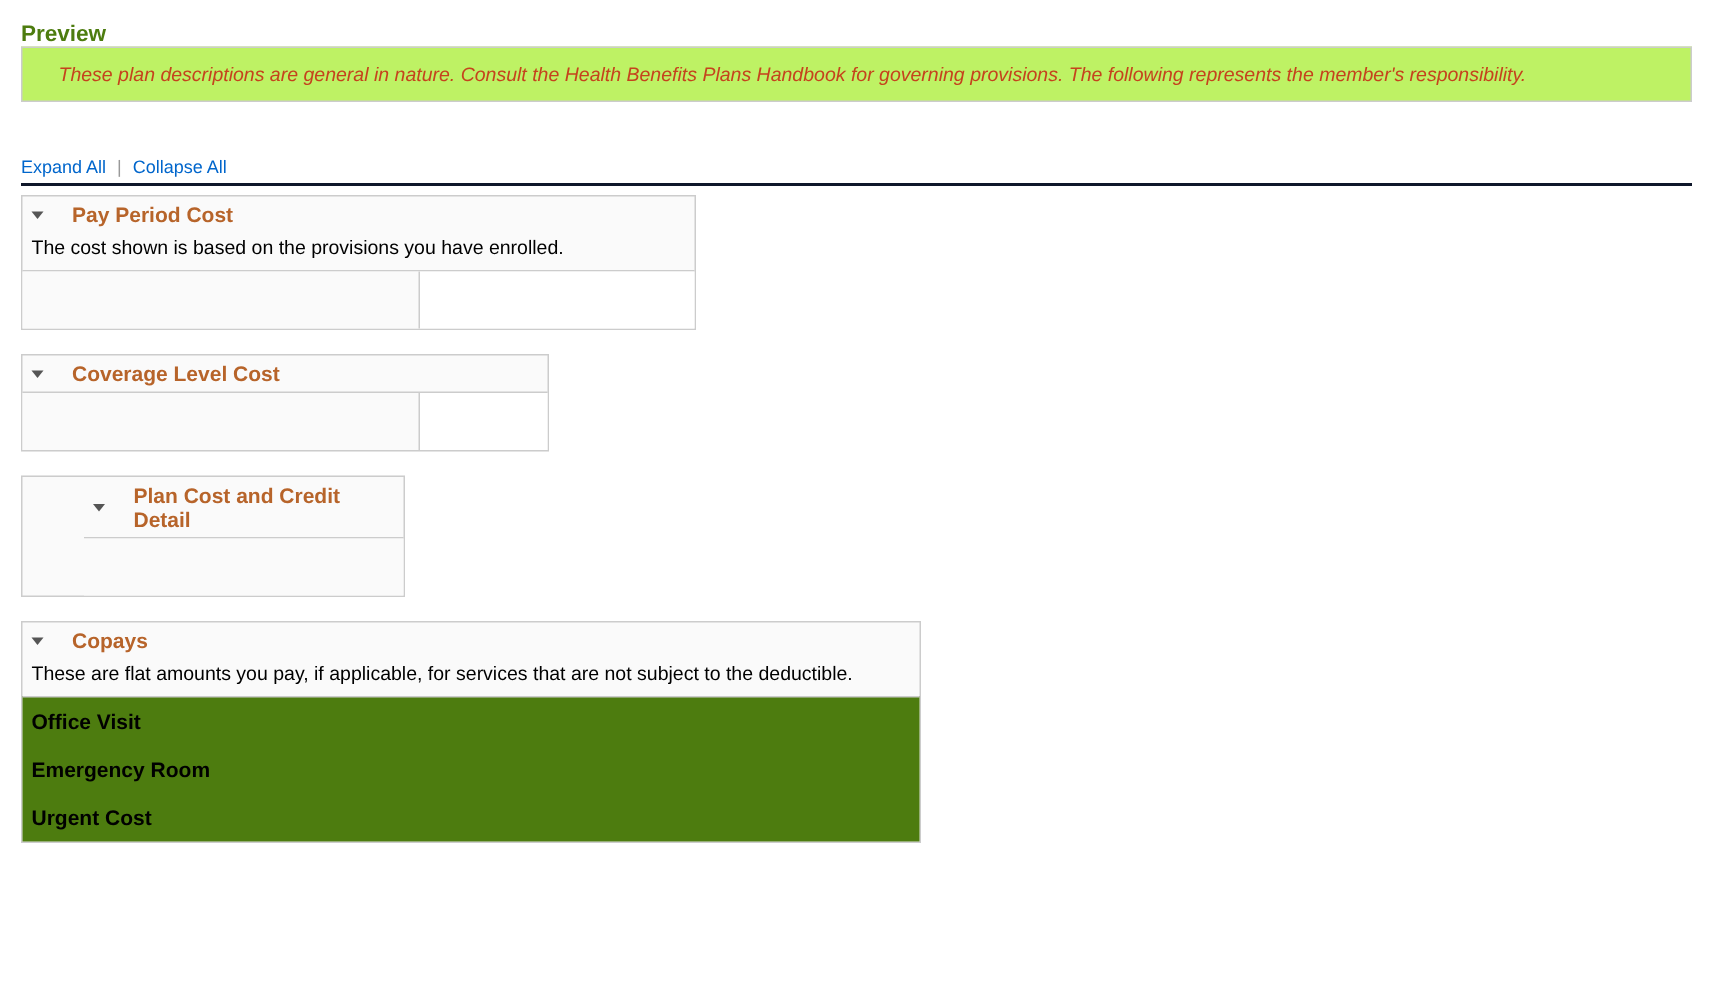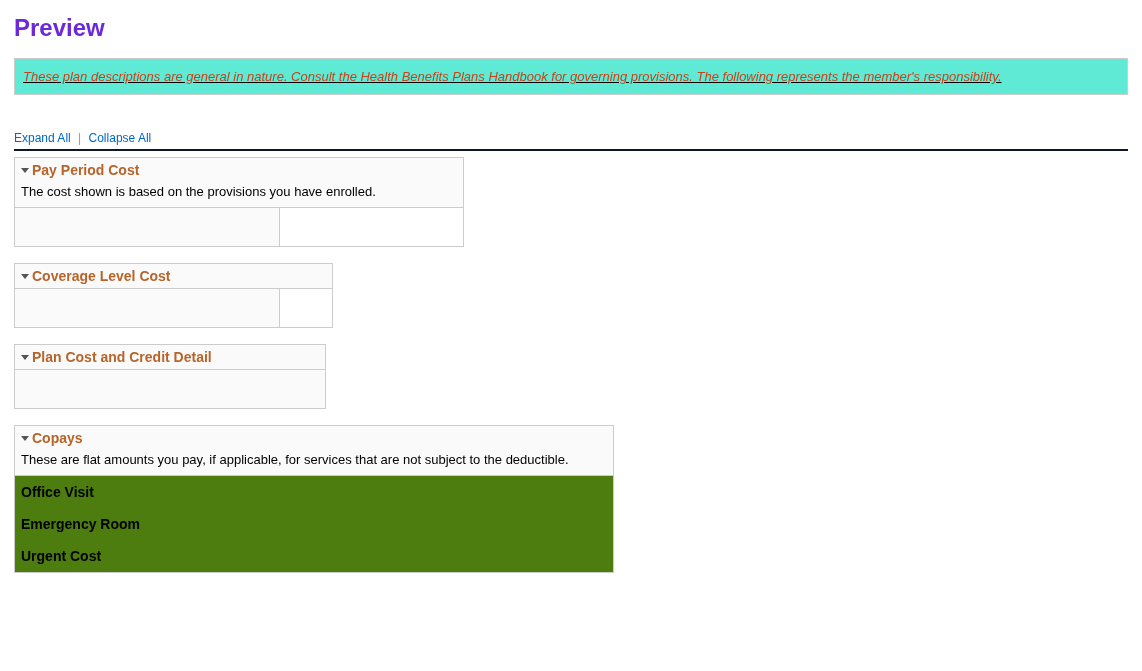--- a/index.html
+++ b/index.html
@@ -5,31 +5,30 @@
     * { box-sizing: border-box; margin: 0; padding: 0; }
     body {
       font-family: Arial, Helvetica, sans-serif;
       font-size: 13px;
       color: #000;
       background: #fff;
       padding: 14px;
       width: 1142px;
     }
     .page-title {
-      font-size: 24px;
+      font-size: 15px;
       font-weight: bold;
-      color: #6d28d9;
-      margin-bottom: 16px;
+      color: #4d7c0f;
+      margin-bottom: 0;
     }
     .notice-box {
       border: 1px solid #ccc;
-      padding: 10px 8px;
+      padding: 10px 24px;
       margin-bottom: 36px;
-      background: #5eead4;
-      text-decoration: underline;
+      background: #bef264;
     }
     .notice-text {
       color: #c5431d;
       font-style: italic;
       font-size: 13px;
     }
     .toolbar {
       border-bottom: 2px solid #0f172a;
       padding-bottom: 4px;
       margin-bottom: 6px;
@@ -47,21 +46,21 @@
       border: 1px solid #ccc;
       background: #fafafa;
       margin-bottom: 16px;
       display: inline-block;
       vertical-align: top;
     }
     .section-header {
       padding: 4px 6px;
       display: flex;
       align-items: center;
-      gap: 3px;
+      gap: 19px;
     }
     .collapse-icon {
       display: inline-block;
       width: 0;
       height: 0;
       border-left: 4px solid transparent;
       border-right: 4px solid transparent;
       border-top: 5px solid #555;
       cursor: pointer;
     }
@@ -97,23 +96,23 @@
       background: #4d7c0f;
     }
     .copay-item {
       padding: 8px 6px;
       font-weight: bold;
       font-size: 14px;
     }
     
     .w-pay { width: 450px; }
     .w-pay .body-cell.left { width: 265px; }
-    .w-cov { width: 319px; }
+    .w-cov { width: 352px; }
     .w-cov .body-cell.left { width: 265px; }
-    .w-plan { width: 312px; }
+    .w-plan { width: 256px; padding-left: 41px; }
     .w-plan .body-cell.left { width: 263px; border-right: none; }
     .w-copay { width: 600px; }
   </style>
 </head>
 <body>
 
 <div class="page-title">Preview</div>
 
 <div class="notice-box">
   <span class="notice-text">These plan descriptions are general in nature. Consult the Health Benefits Plans Handbook for governing provisions. The following represents the member's responsibility.</span>

